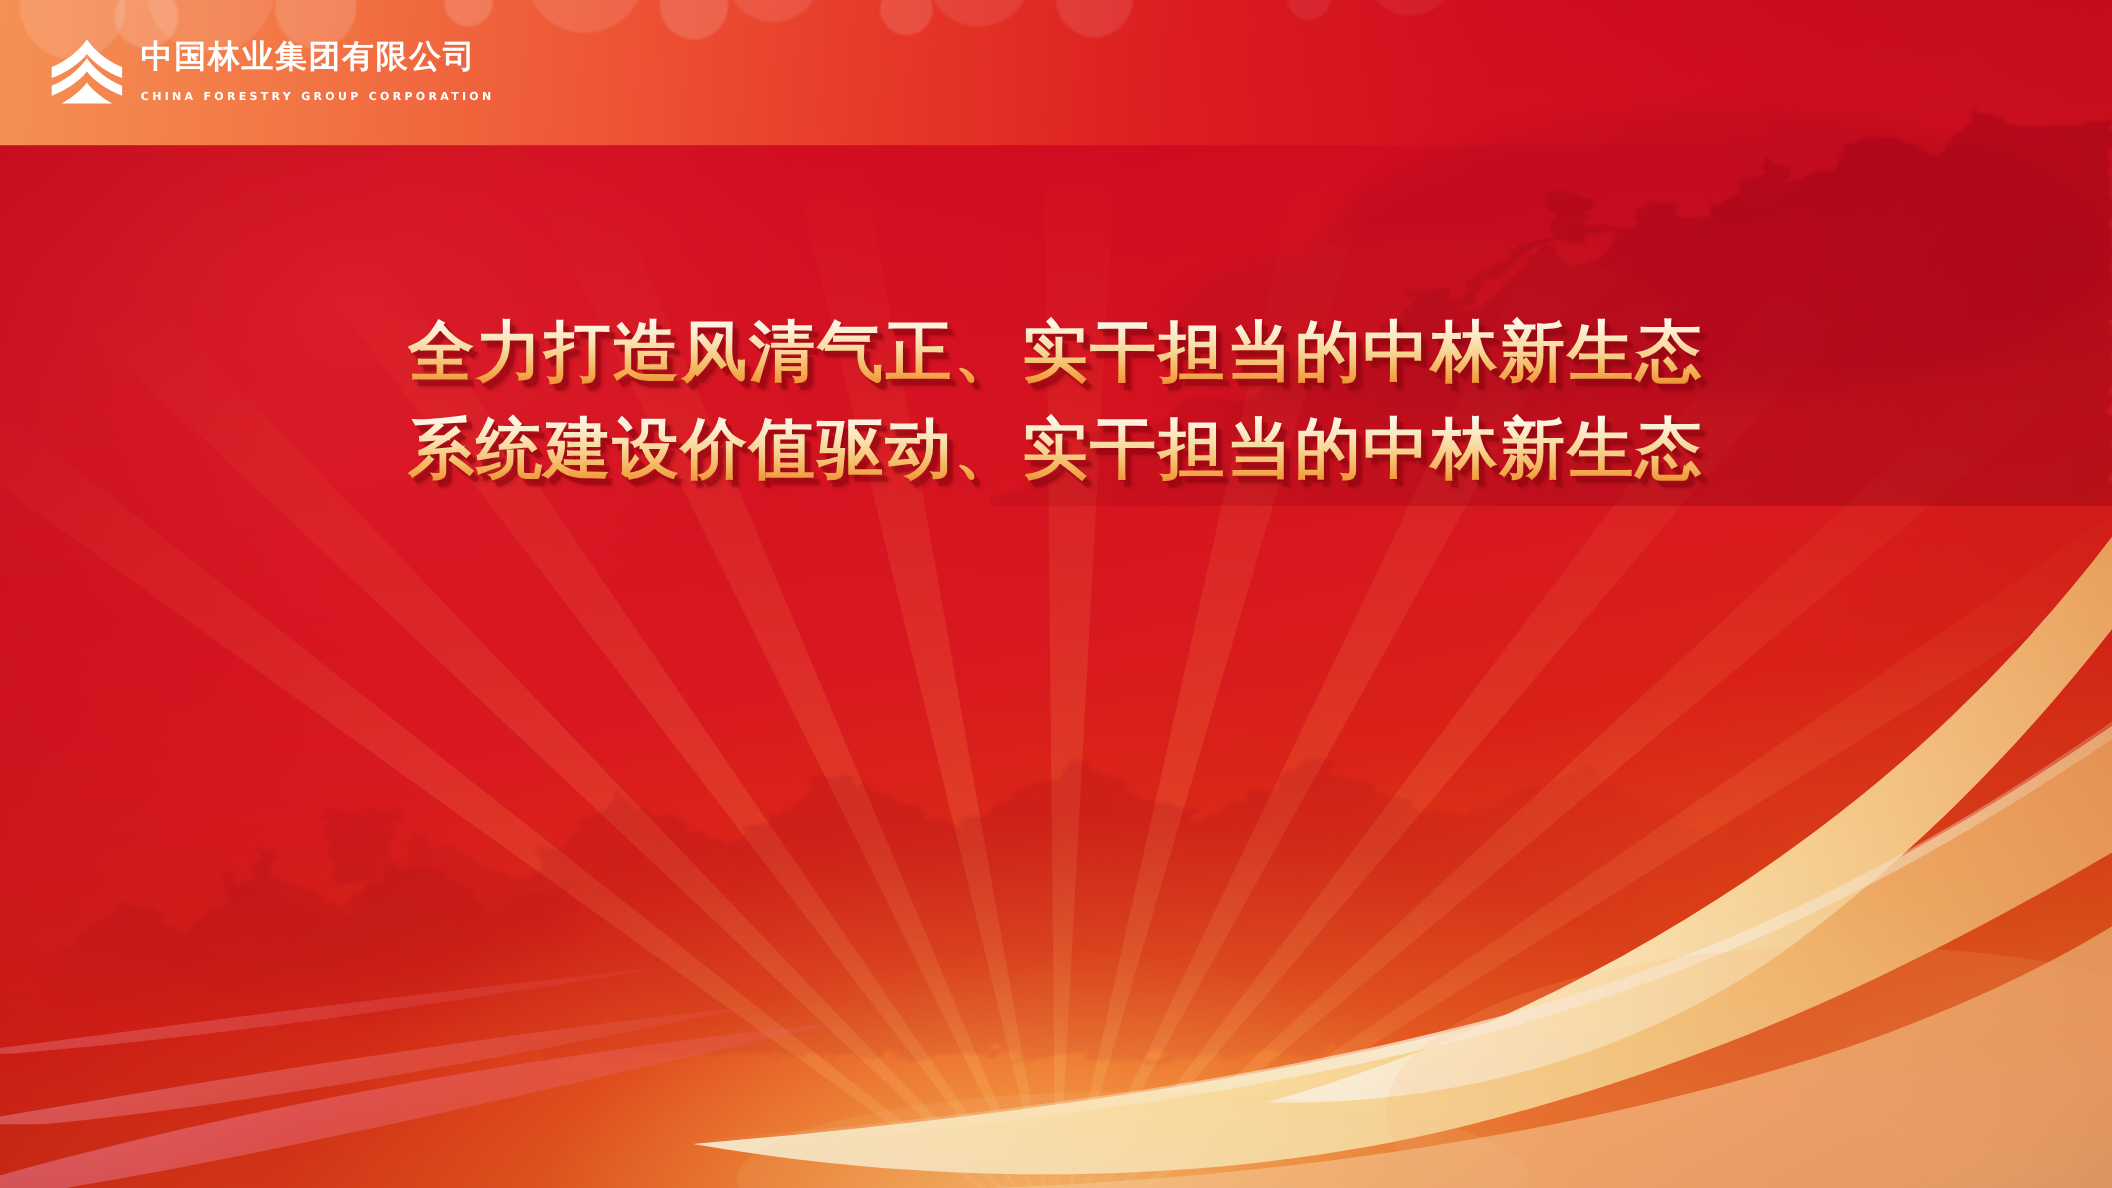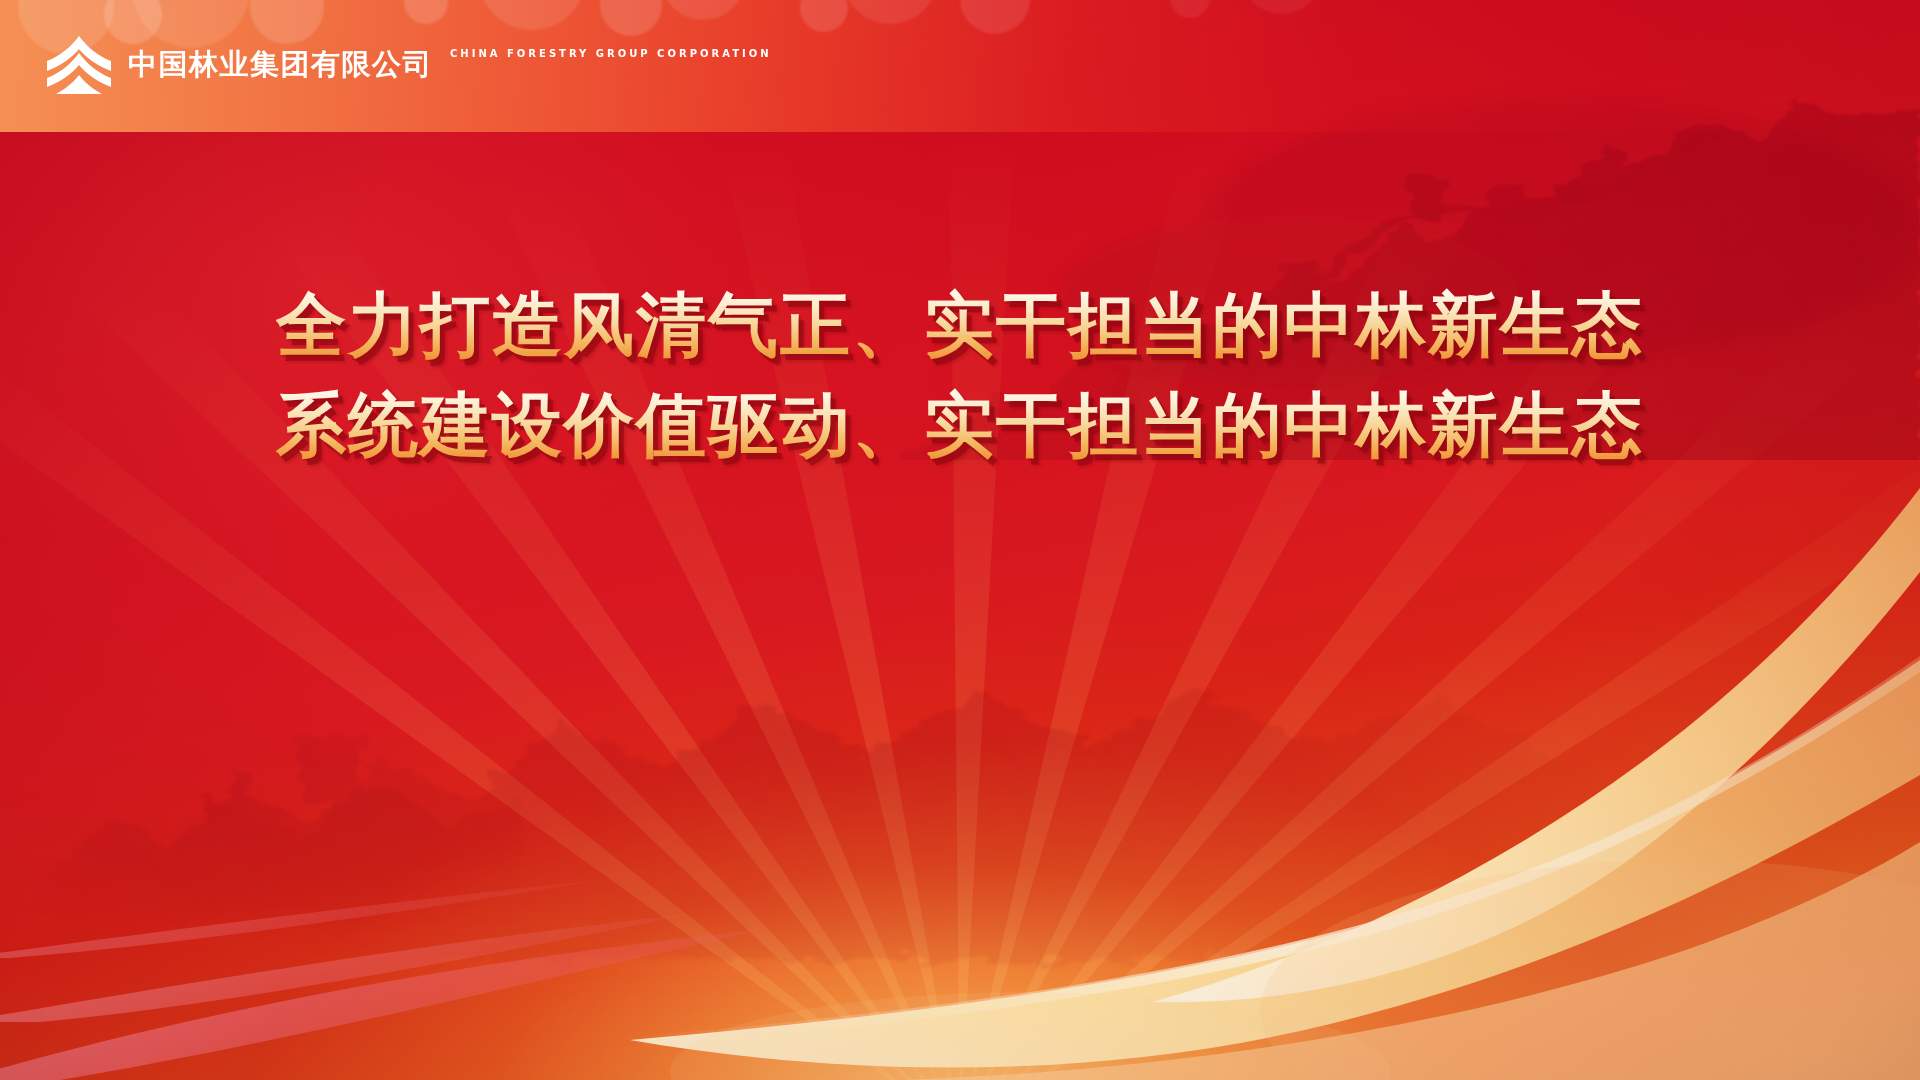--- a/index.html
+++ b/index.html
@@ -117,21 +117,21 @@
     left:46px; top:26px;
     display:flex;
     align-items:center;
     gap:16px;
     height:78px;
   }
 
   .logo-mark { width:66px; height:62px; flex:0 0 auto; }
   .logo-mark svg { display:block; width:100%; height:100%; }
 
-  .logo-text { display:flex; flex-direction:row; justify-content:center; gap:17px; }
+  .logo-text { display:flex; flex-direction:column; justify-content:center; gap:17px; }
 
   .logo-cn {
     font-size:29px;
     font-weight:bold;
     color:#ffffff;
     letter-spacing:1.5px;
     line-height:1.08;
     white-space:nowrap;
   }
   .logo-en {
@@ -150,21 +150,21 @@
     left:0; right:0;
     top:286px;
     display:flex;
     flex-direction:column;
     align-items:center;
     gap:20px;
   }
 
   .hl-line {
     position:relative;
-    font-size:70px;
+    font-size:60px;
     font-weight:bold;
     line-height:1.14;
     letter-spacing:2px;
     white-space:nowrap;
     text-align:center;
 
     
     background-image:linear-gradient(180deg,
       #fffdf4 0%,
       #fdf4e0 14%,

